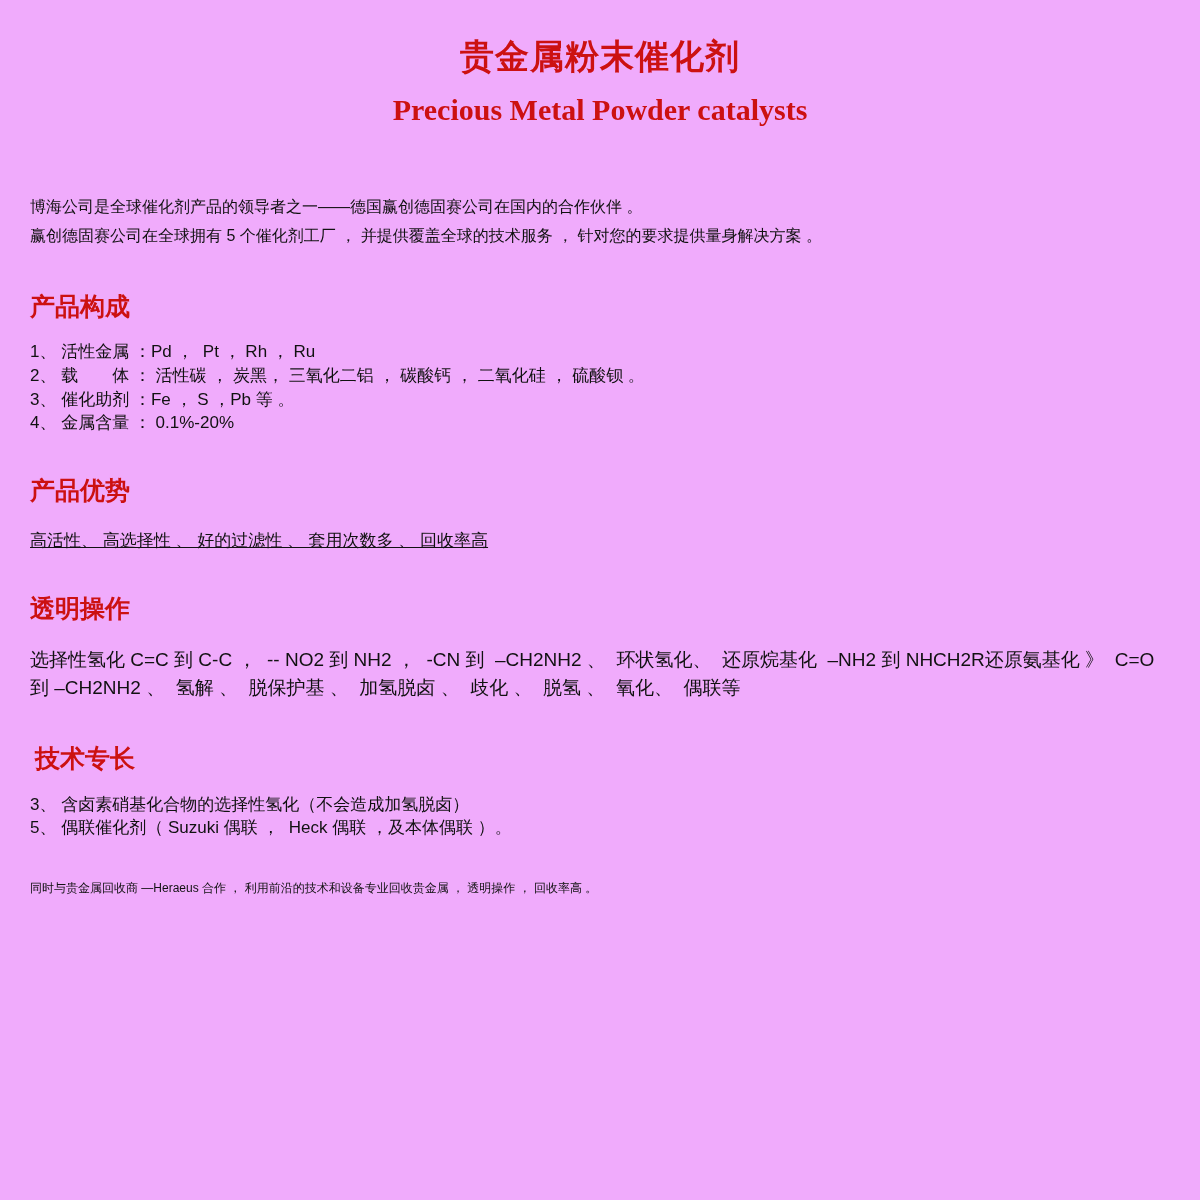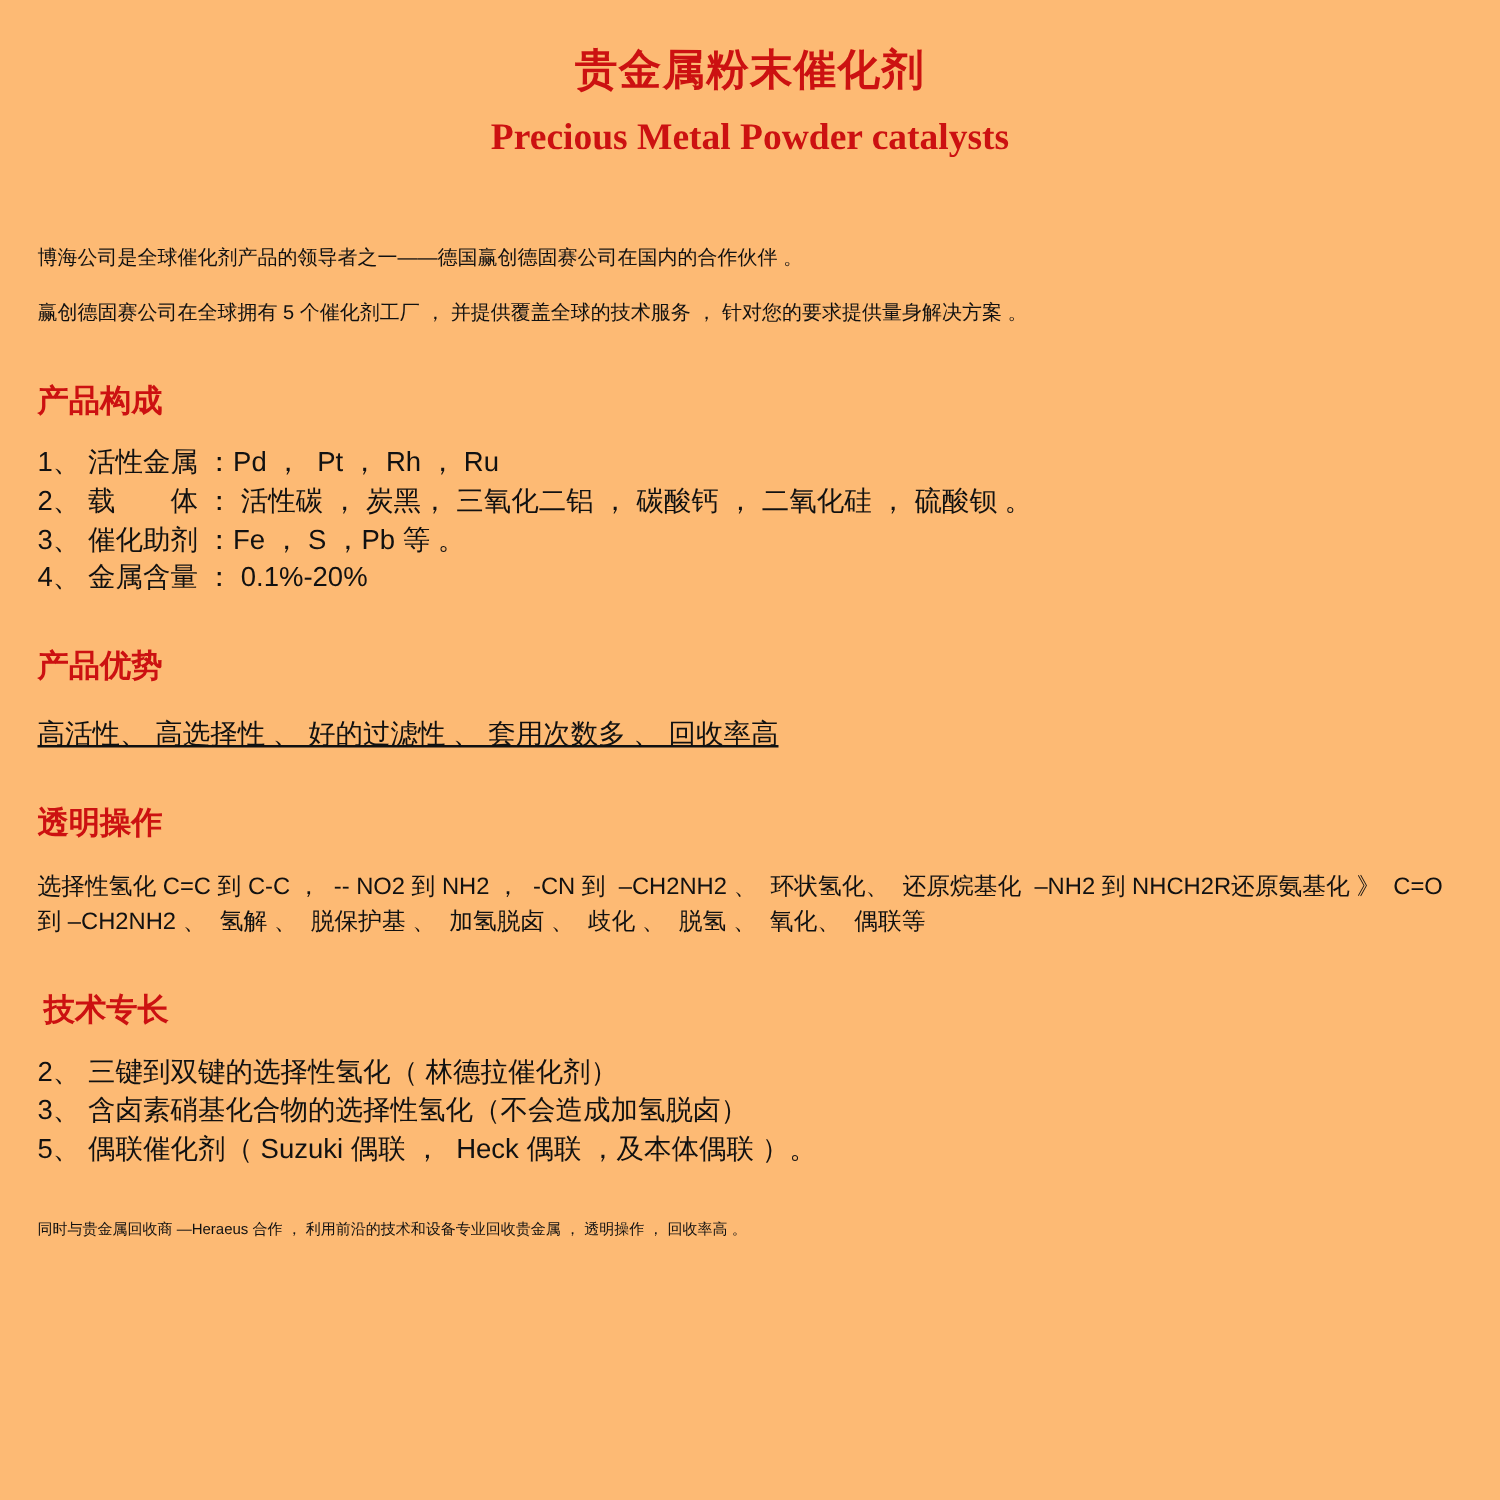--- a/index.html
+++ b/index.html
@@ -4,21 +4,21 @@
 <style>
   html, body {
     margin: 0;
     padding: 0;
     background: #ffffff;
   }
   .page {
     position: relative;
     width: 1200px;
     height: 1200px;
-    background: #fdba74;
+    background: #f0abfc;
     font-family: "Liberation Sans", "DejaVu Sans", sans-serif;
     color: #111111;
     overflow: hidden;
     box-sizing: border-box;
     padding: 38px 30px 0 30px;
   }
   .title-zh {
     text-align: center;
     color: #cc1111;
     font-size: 34px;
@@ -36,34 +36,34 @@
     margin: 18px 0 0 0;
     font-family: Liberation Serif, serif;
   }
   .intro-p {
     font-size: 16px;
     line-height: 1.35;
     margin: 0;
     color: #111111;
   }
   .intro-p.first { margin-top: 70px; }
-  .intro-p.second { margin-top: 22px; }
+  .intro-p.second { margin-top: 7px; }
   .section-heading {
     color: #cc1111;
     font-size: 25px;
     font-weight: 700;
     line-height: 1.1;
     margin: 0;
   }
   .h-composition { margin-top: 46px; }
   .h-advantage  { margin-top: 42px; }
   .h-application{ margin-top: 42px; }
   .h-expertise  { margin-top: 44px; padding-left: 5px; }
   .body-lines {
-    font-size: 22px;
+    font-size: 17px;
     line-height: 1.4;
     margin-top: 20px;
     color: #111111;
   }
   .body-lines .line {
     margin: 0;
     white-space: pre-wrap;
   }
   .single-line { margin-top: 24px; text-decoration: underline; }
   .app-paragraph {
@@ -99,20 +99,19 @@
   </div>
 
   <h3 class="section-heading h-advantage">产品优势</h3>
   <p class="body-lines single-line">高活性、  高选择性 、  好的过滤性 、  套用次数多 、  回收率高</p>
 
   <h3 class="section-heading h-application">透明操作</h3>
   <p class="app-paragraph">选择性氢化 C=C 到 C-C ，  -- NO2 到 NH2 ，  -CN 到  –CH2NH2 、  环状氢化、  还原烷基化  –NH2 到 NHCH2R还原氨基化 》  C=O 到 –CH2NH2 、  氢解 、  脱保护基 、  加氢脱卤 、  歧化 、  脱氢 、  氧化、  偶联等</p>
 
   <h3 class="section-heading h-expertise">技术专长</h3>
   <div class="body-lines">
-    <p class="line">2、 三键到双键的选择性氢化（ 林德拉催化剂）</p>
     <p class="line">3、 含卤素硝基化合物的选择性氢化（不会造成加氢脱卤）</p>
     <p class="line">5、 偶联催化剂（ Suzuki 偶联 ，  Heck 偶联 ，及本体偶联 ）。</p>
   </div>
 
   <p class="footer-p">同时与贵金属回收商 —Heraeus 合作 ， 利用前沿的技术和设备专业回收贵金属 ， 透明操作 ， 回收率高 。</p>
 
 </div>
 
 </body></html>

